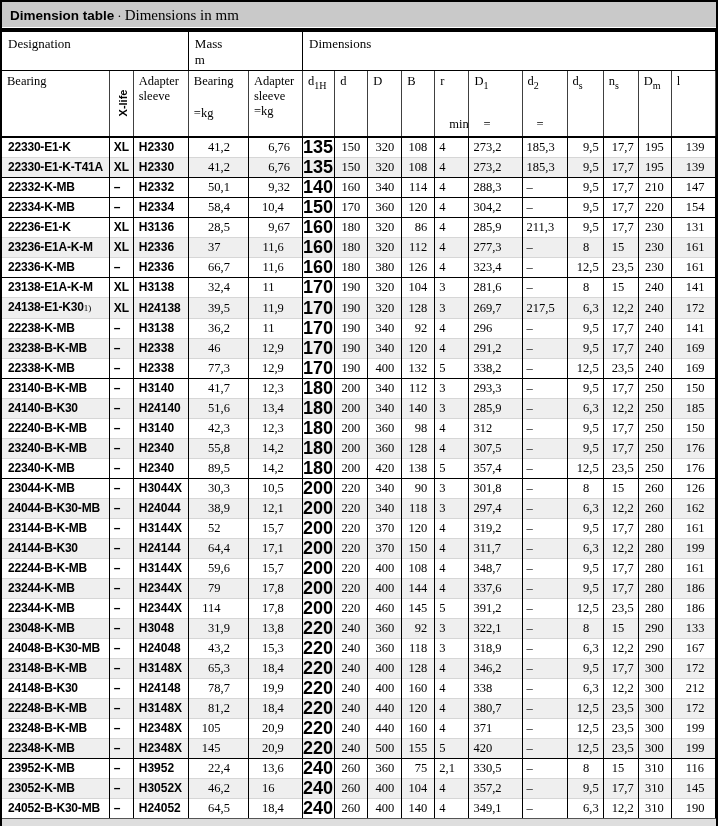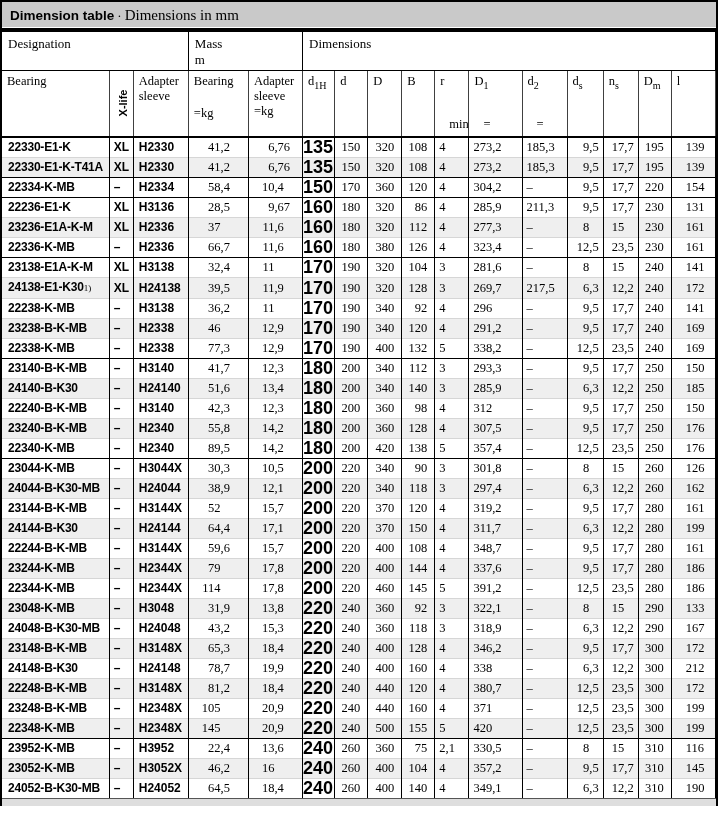--- a/index.html
+++ b/index.html
@@ -174,20 +174,38 @@
           <td class="c-B">108</td>
           <td class="c-r">4<span class="hid">,0</span></td>
           <td class="c-D1">273,2</td>
           <td class="c-d2">185,3</td>
           <td class="c-ds">9,5</td>
           <td class="c-ns">17,7</td>
           <td class="c-Dm">195</td>
           <td class="c-l">139</td>
         </tr>
         <tr class="grp">
+          <td class="c-bearing"><span class="des">22332-K-MB</span></td>
+          <td class="c-xlife">–</td>
+          <td class="c-sleeve">H2332</td>
+          <td class="c-mb">50,1</td>
+          <td class="c-ms">9,32</td>
+          <td class="c-d1h">140</td>
+          <td class="c-d">160</td>
+          <td class="c-D">340</td>
+          <td class="c-B">114</td>
+          <td class="c-r">4<span class="hid">,0</span></td>
+          <td class="c-D1">288,3</td>
+          <td class="c-d2">–</td>
+          <td class="c-ds">9,5</td>
+          <td class="c-ns">17,7</td>
+          <td class="c-Dm">210</td>
+          <td class="c-l">147</td>
+        </tr>
+        <tr class="grp">
           <td class="c-bearing"><span class="des">22334-K-MB</span></td>
           <td class="c-xlife">–</td>
           <td class="c-sleeve">H2334</td>
           <td class="c-mb">58,4</td>
           <td class="c-ms">10,4<span class="hid">0</span></td>
           <td class="c-d1h">150</td>
           <td class="c-d">170</td>
           <td class="c-D">360</td>
           <td class="c-B">120</td>
           <td class="c-r">4<span class="hid">,0</span></td>

